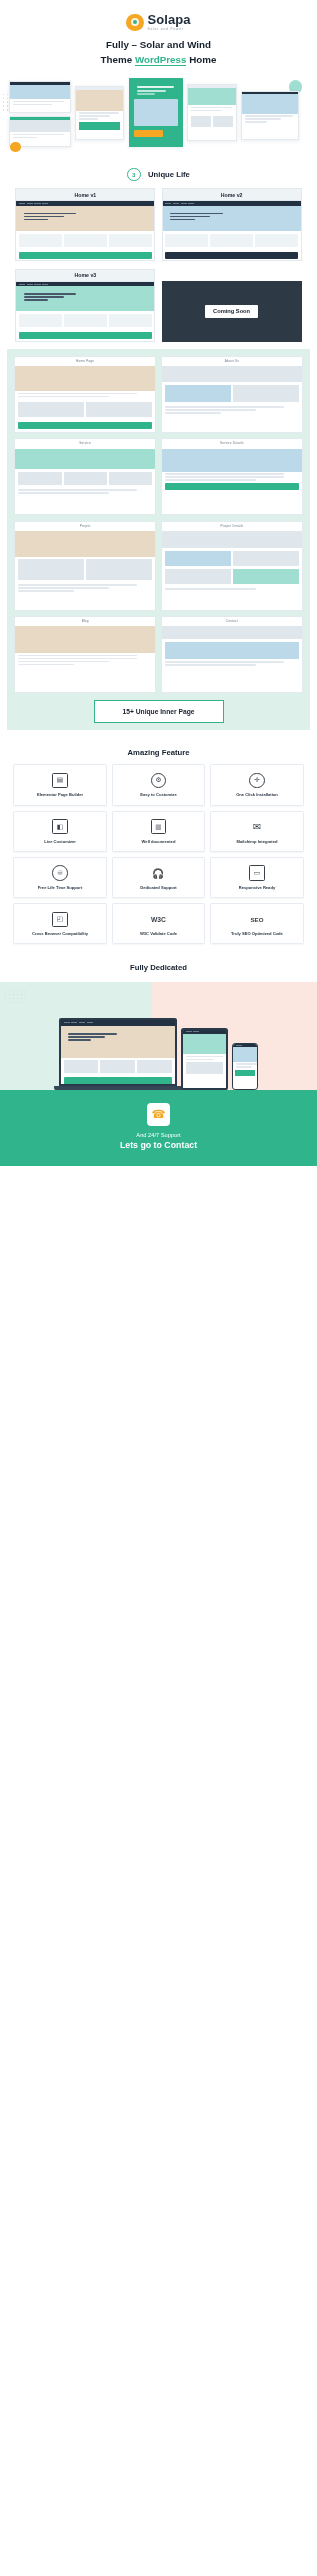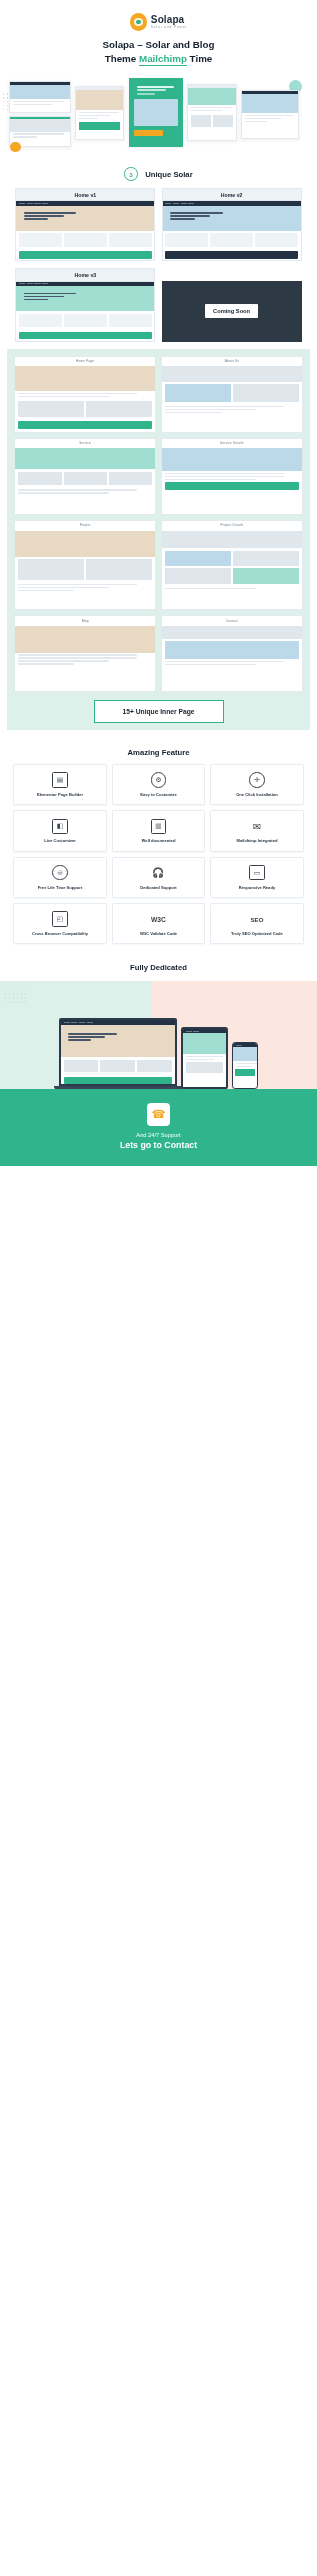--- a/index.html
+++ b/index.html
@@ -41,21 +41,21 @@
   }
   .logo-mark:after {
     content: "";
     position: absolute;
     width: 4.1px; height: 4.1px;
     border-radius: 50%;
     background: #2fb48b;
   }
   .logo-text { line-height: 1; }
   .logo-name {
-    font-size: 10px; font-weight: bold; letter-spacing: 0.1px; color: #1d2b3a;
+    font-size: 13px; font-weight: bold; letter-spacing: 0.1px; color: #1d2b3a;
   }
   .logo-sub {
     font-size: 3.3px; letter-spacing: 0.8px; color: #8a97a3; margin-top: 1.5px;
   }
 
   .main-title {
     text-align: center;
     font-size: 9.8px;
     line-height: 1.45;
     font-weight: bold;
@@ -342,22 +342,22 @@
     <div class="logo">
       <div class="logo-mark"></div>
       <div class="logo-text">
         <div class="logo-name">Solapa</div>
         <div class="logo-sub">Solar and Power</div>
       </div>
     </div>
   </div>
 
   <div class="main-title">
-    <span>Solapa – Solar and Blog</span><br>
-    <span>Theme </span><span class="hl">Mailchimp</span><span> Time</span>
+    <span>Fully – Solar and Wind</span><br>
+    <span>Theme </span><span class="hl">WordPress</span><span> Home</span>
   </div>
 
   <div class="hero">
     <div class="dot-grid" style="left:3.1px; top:17.5px; grid-template-columns:repeat(5,1.3px);">
       <i></i>
         <i></i>
         <i></i>
         <i></i>
         <i></i>
         <i></i>
@@ -432,21 +432,21 @@
       <div class="line l"></div>
         <div class="line m"></div>
         <div class="line s"></div>
     </div>
 
     <div class="circle-out" style="left:10.3px; top:66px; width:10.3px; height:10.3px; background:#f5a623;"></div>
   </div>
 
   <div class="sec-head">
     <span class="badge-num">3</span>
-    <h2>Unique Solar</h2>
+    <h2>Unique Life</h2>
   </div>
 
   <div class="home-row">
     <div class="home-card">
       <div class="home-label">Home v1</div>
       <div class="home-body">
         <div class="mock-nav">
             <i></i>
             <i></i>
             <i></i>

